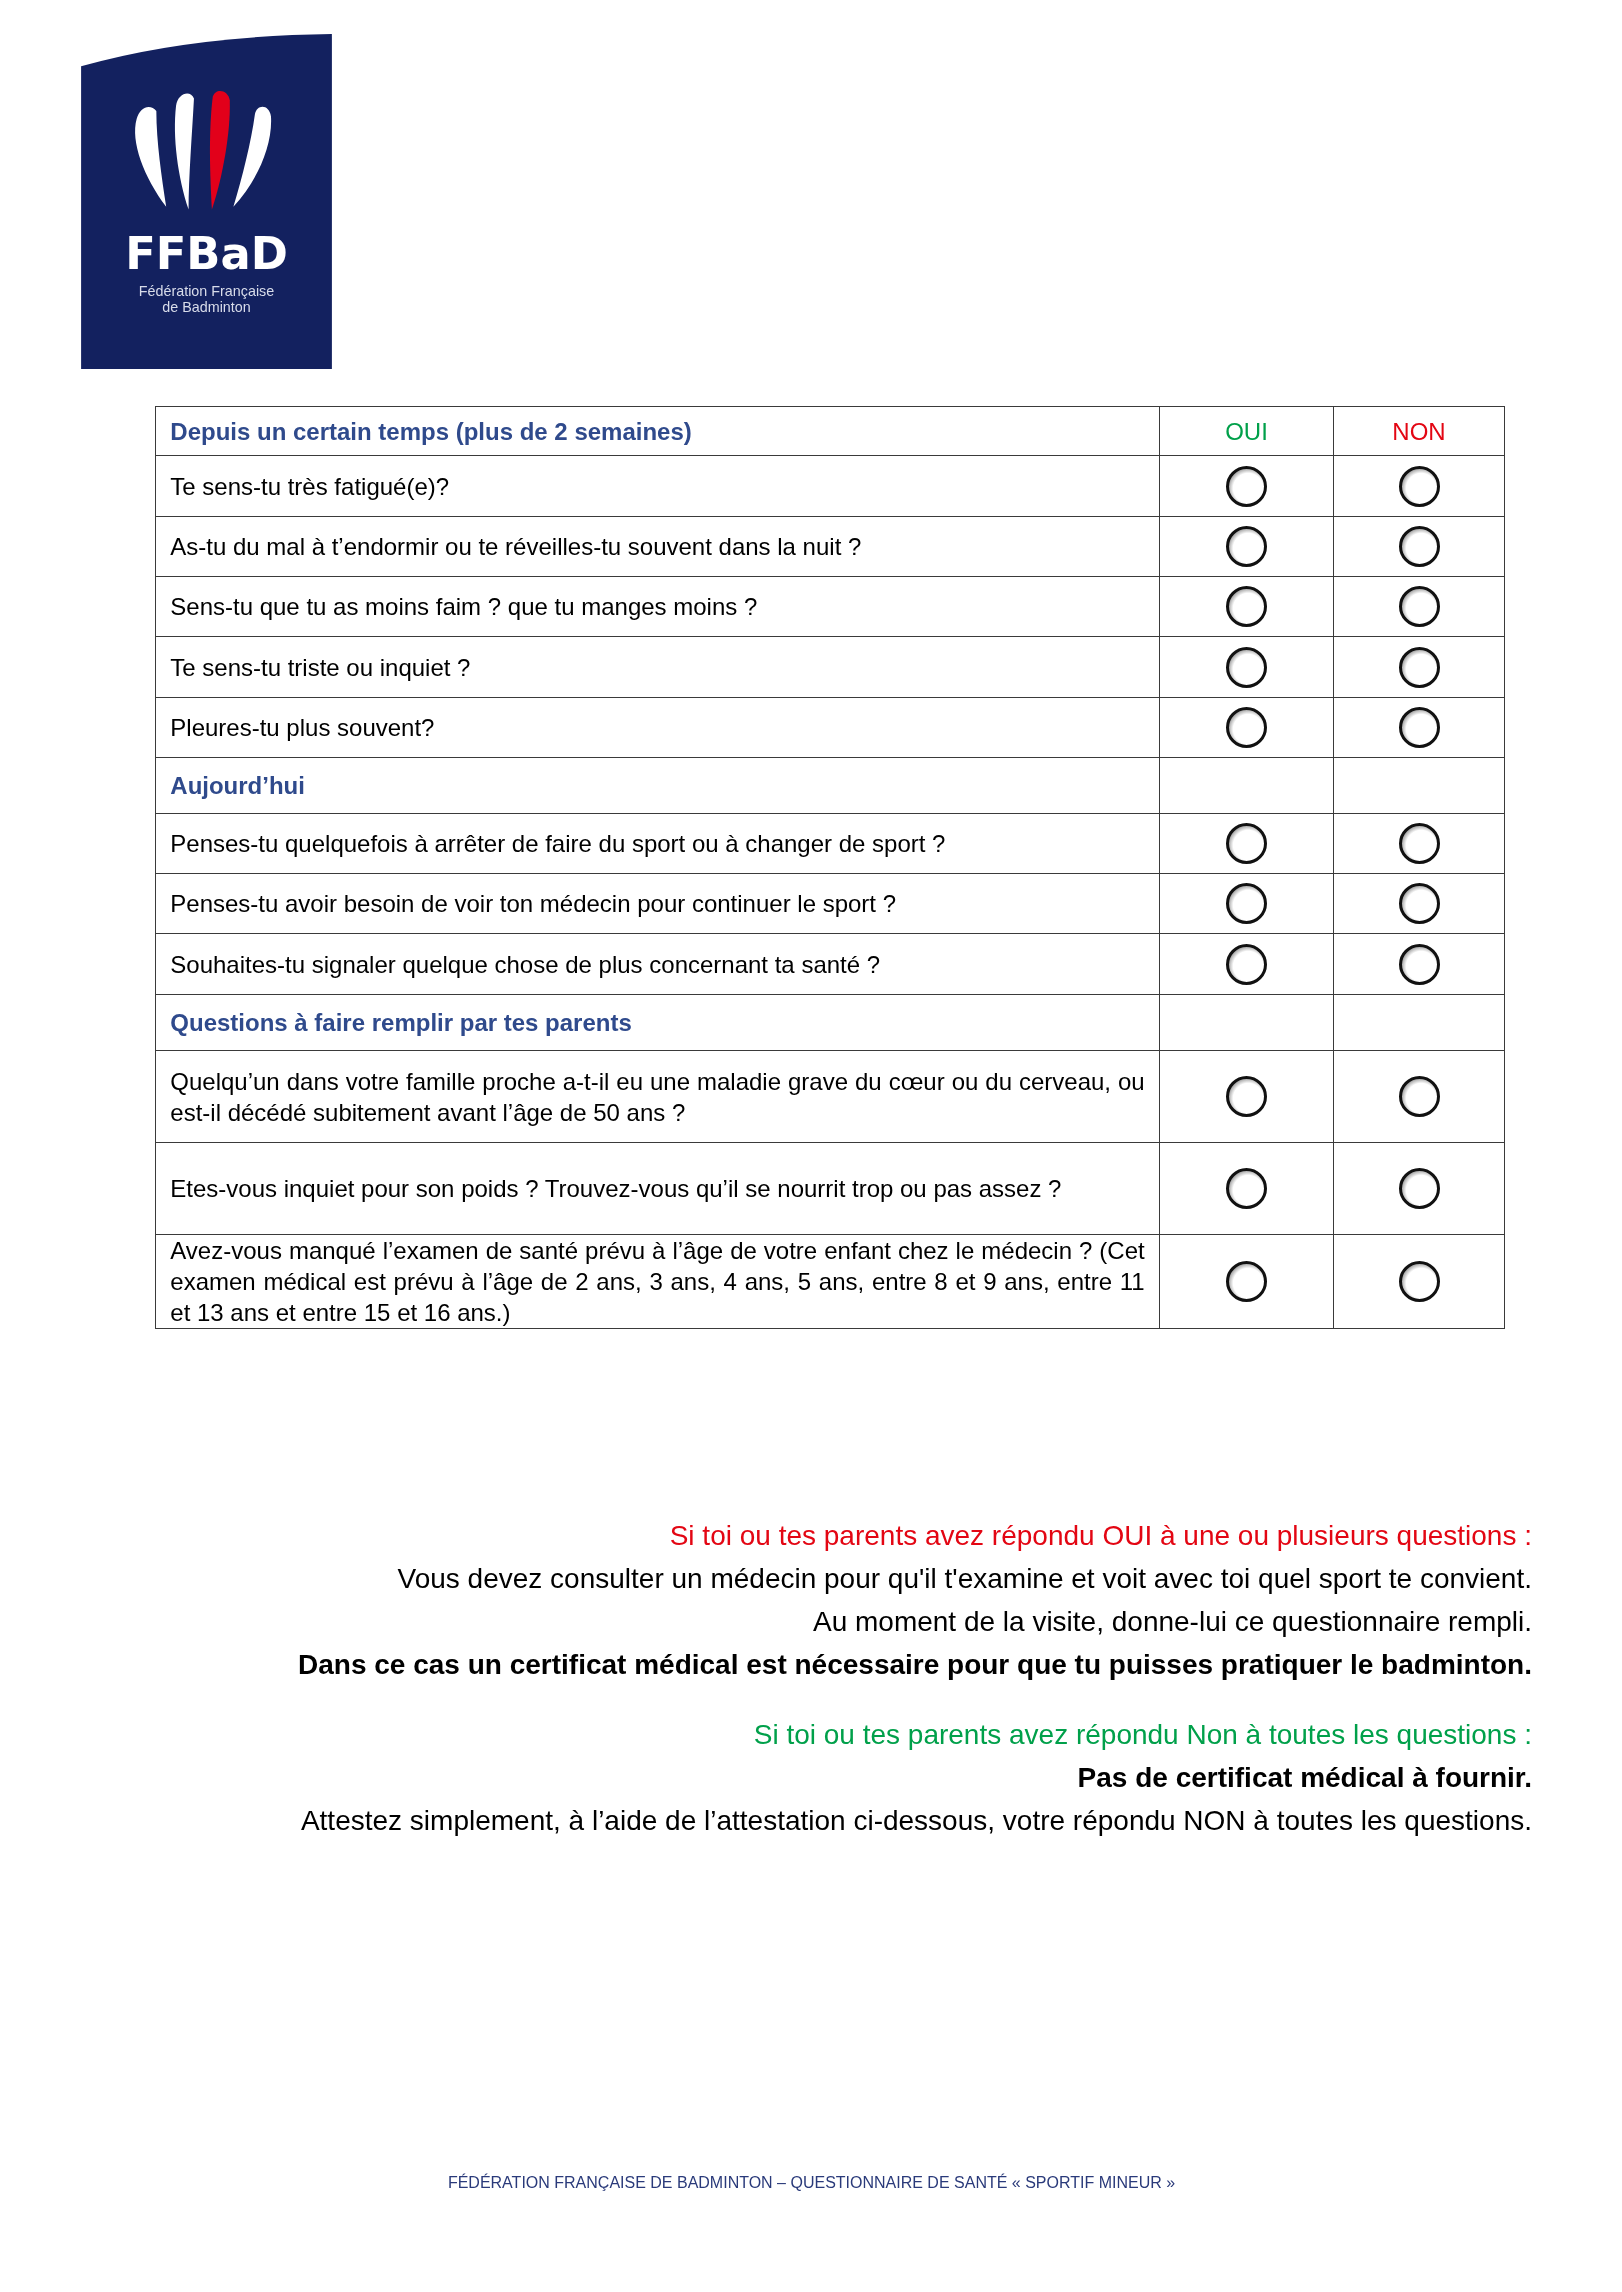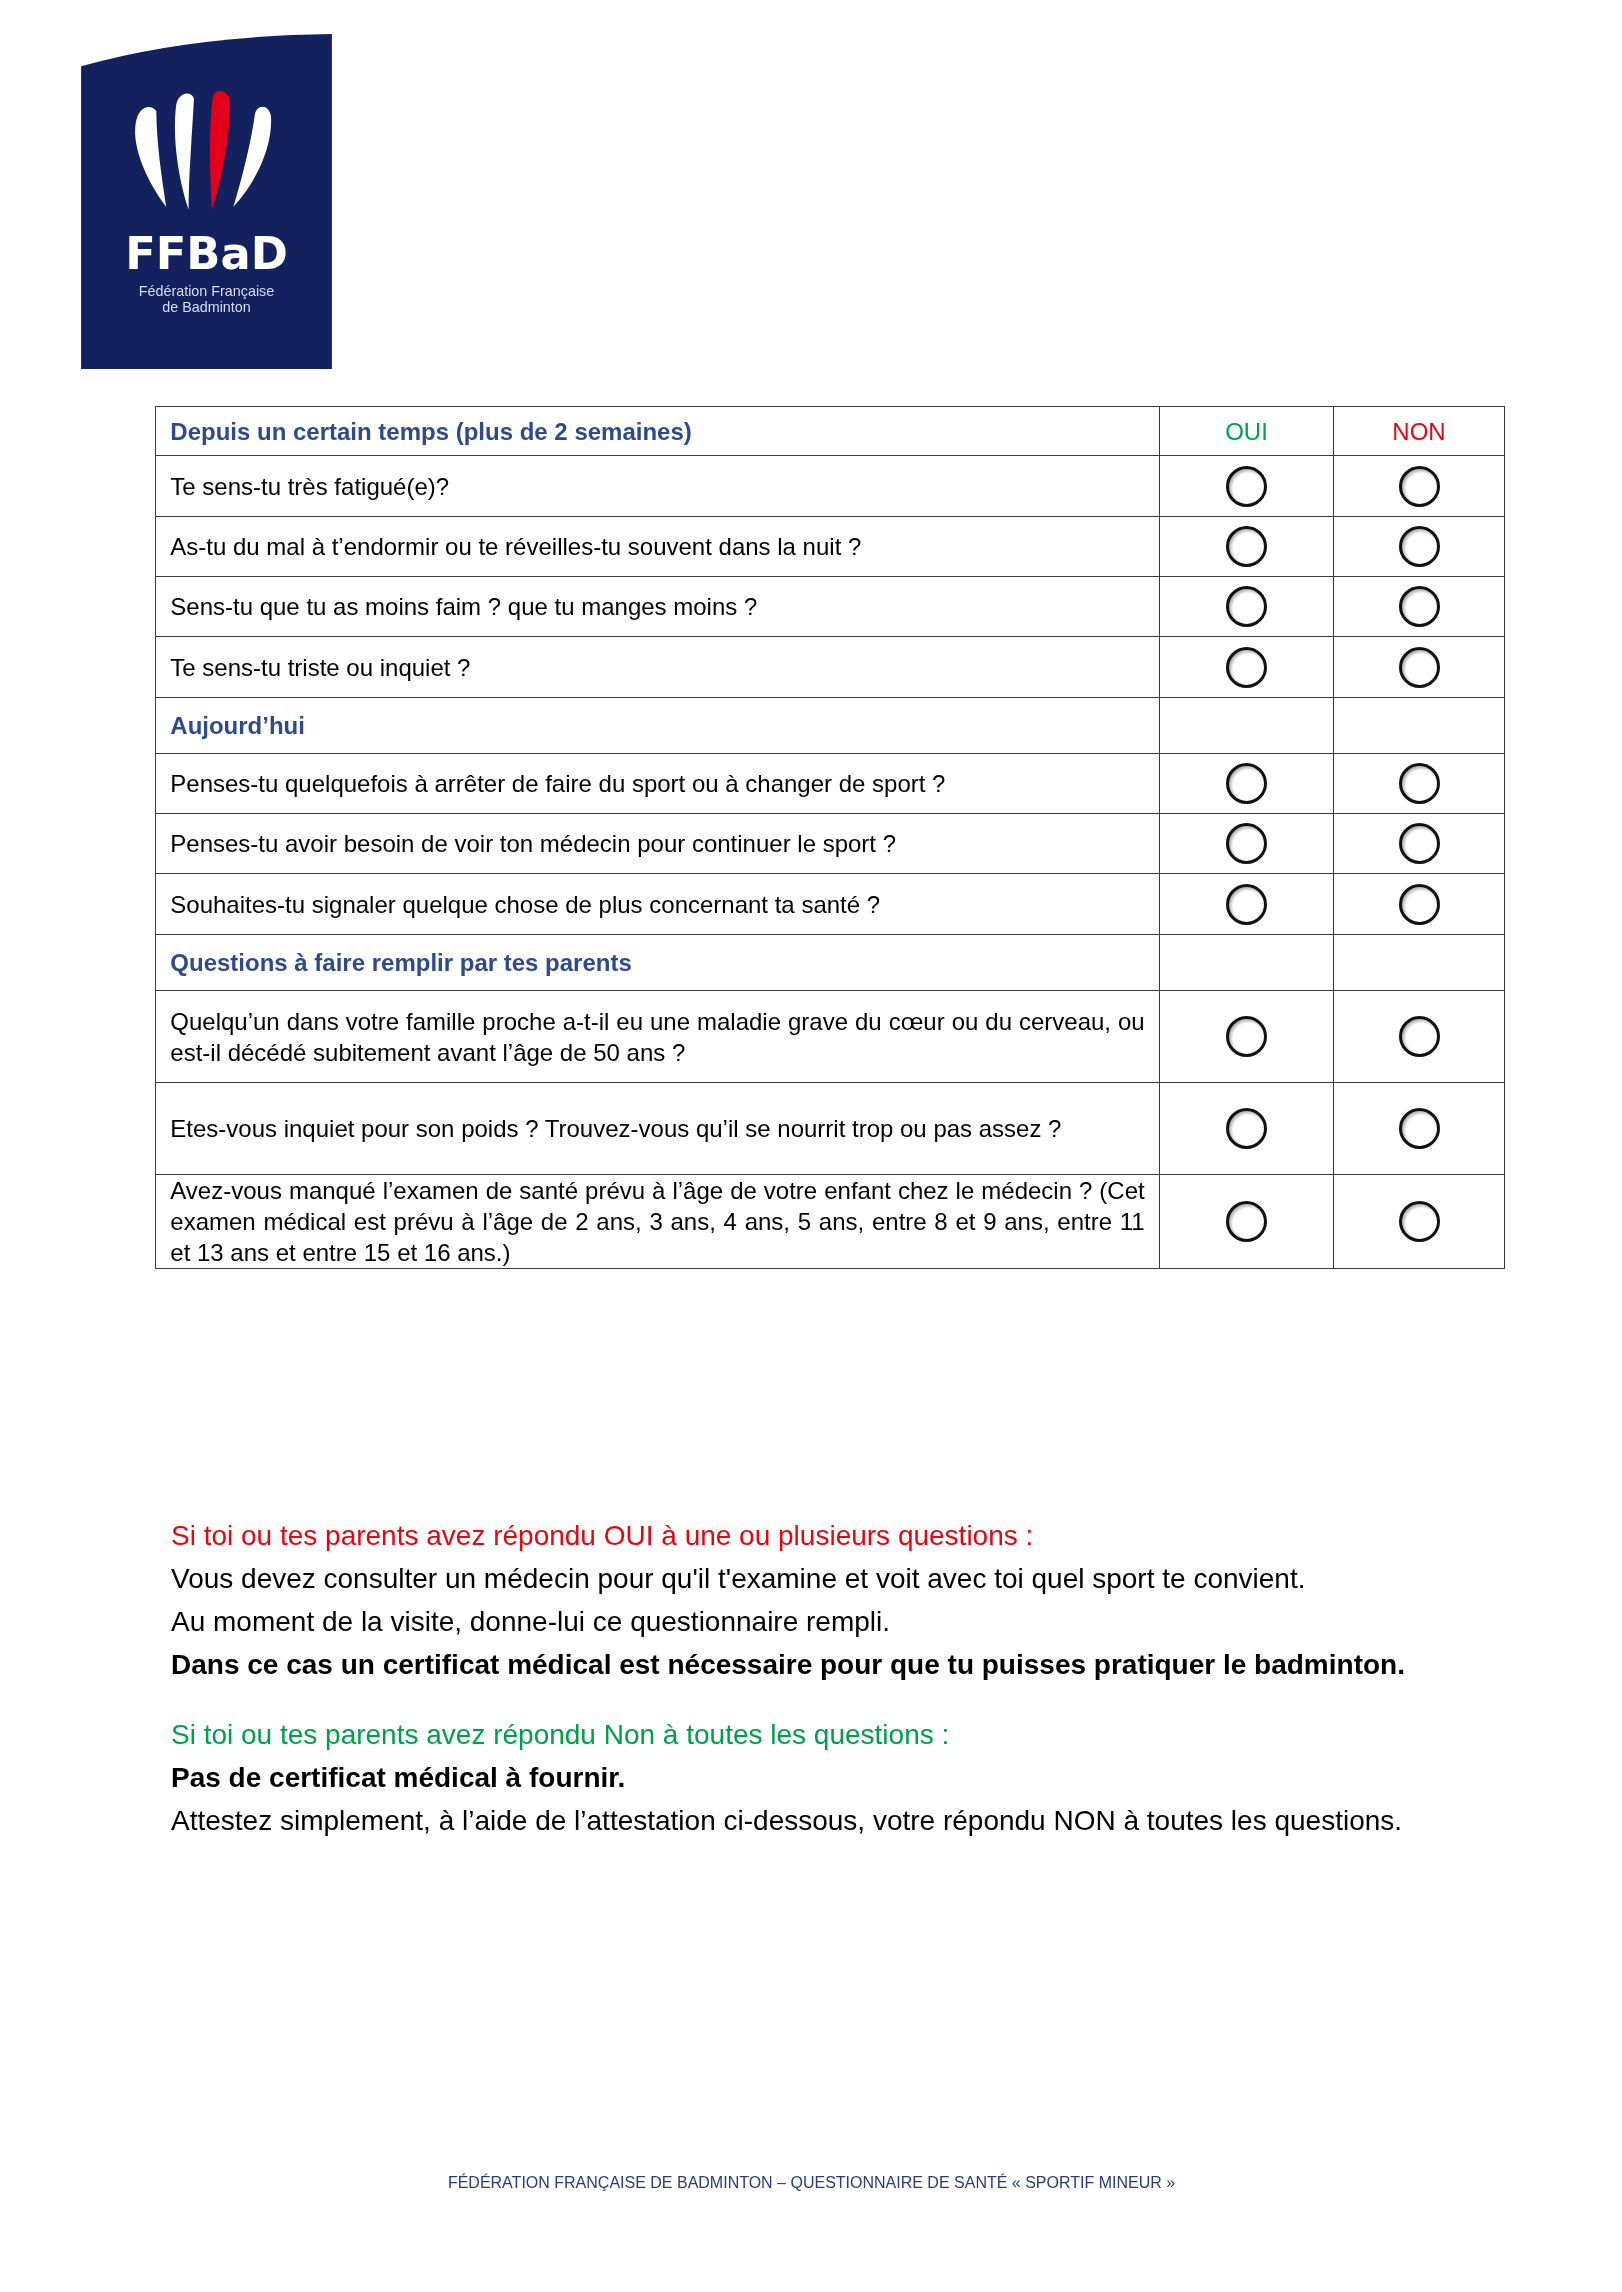--- a/index.html
+++ b/index.html
@@ -18,21 +18,21 @@
   table.q col.c3 { width: 171px; }
   td.section { color: #2f4a8c; font-weight: bold; }
   td.qtext { text-align: justify; }
   td.hdr-oui, td.hdr-non { text-align: center; }
   td.ans { text-align: center; padding: 0; }
   .radio { display: inline-block; width: 41px; height: 41px; border-radius: 50%;
            border: 3.6px solid #111; box-sizing: border-box; vertical-align: middle;
            background: radial-gradient(circle at 55% 55%, #fff 55%, #bdbdbd 68%, #7a7a7a 80%); cursor: pointer; }
 
   .notes { position: absolute; left: 171px; width: 1361px; font-size: 28px; line-height: 43px; }
-  .notes p { margin: 0; }
+  .notes p { margin: 0; text-align: right; }
   .notes .b { font-weight: bold; }
   .footer { position: absolute; left: 0; width: 1623px; top: 2174px; text-align: center;
             font-size: 16px; color: #2a3a7a; }
 </style>
 </head>
 <body>
 
 <div class="logo">
   <svg viewBox="0 0 280 374">
     <path d="M0 36 Q120 2 280 0 L280 374 L0 374 Z" fill="#13215F"></path>
@@ -68,20 +68,25 @@
         <td class="ans"><span class="radio"></span></td>
         <td class="ans"><span class="radio"></span></td>
       </tr>
       <tr style="height: 60px;">
         <td class="qtext">Sens-tu que tu as moins faim ? que tu manges moins ?</td>
         <td class="ans"><span class="radio"></span></td>
         <td class="ans"><span class="radio"></span></td>
       </tr>
       <tr style="height: 61px; margin-top: 32px;">
         <td class="qtext">Te sens-tu triste ou inquiet ?</td>
+        <td class="ans"><span class="radio"></span></td>
+        <td class="ans"><span class="radio"></span></td>
+      </tr>
+      <tr style="height: 60px;">
+        <td class="qtext">Pleures-tu plus souvent?</td>
         <td class="ans"><span class="radio"></span></td>
         <td class="ans"><span class="radio"></span></td>
       </tr>
       <tr style="height: 56px;">
         <td class="section">Aujourd’hui</td>
         <td></td>
         <td></td>
       </tr>
       <tr style="height: 60px;">
         <td class="qtext">Penses-tu quelquefois à arrêter de faire du sport ou à changer de sport ?</td>

